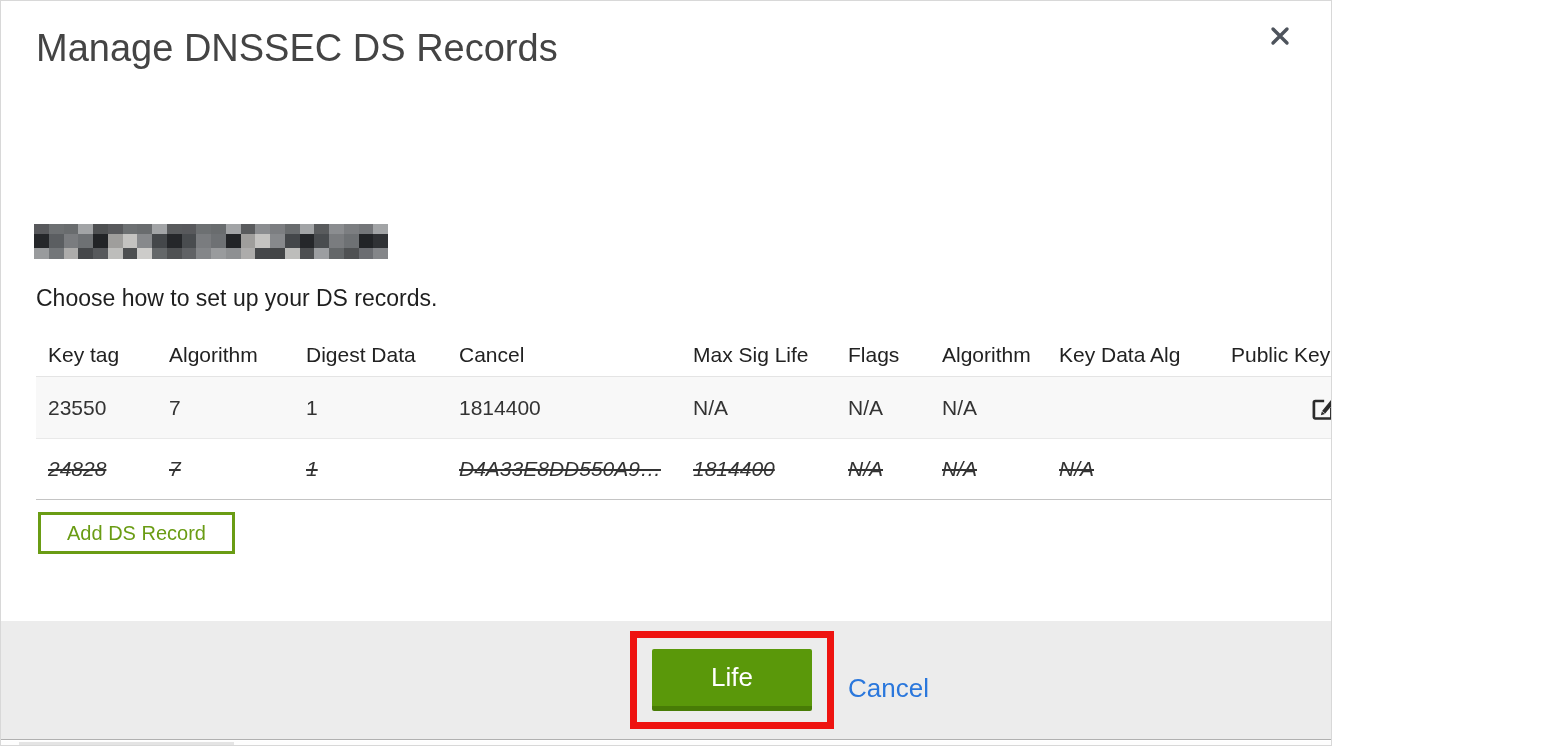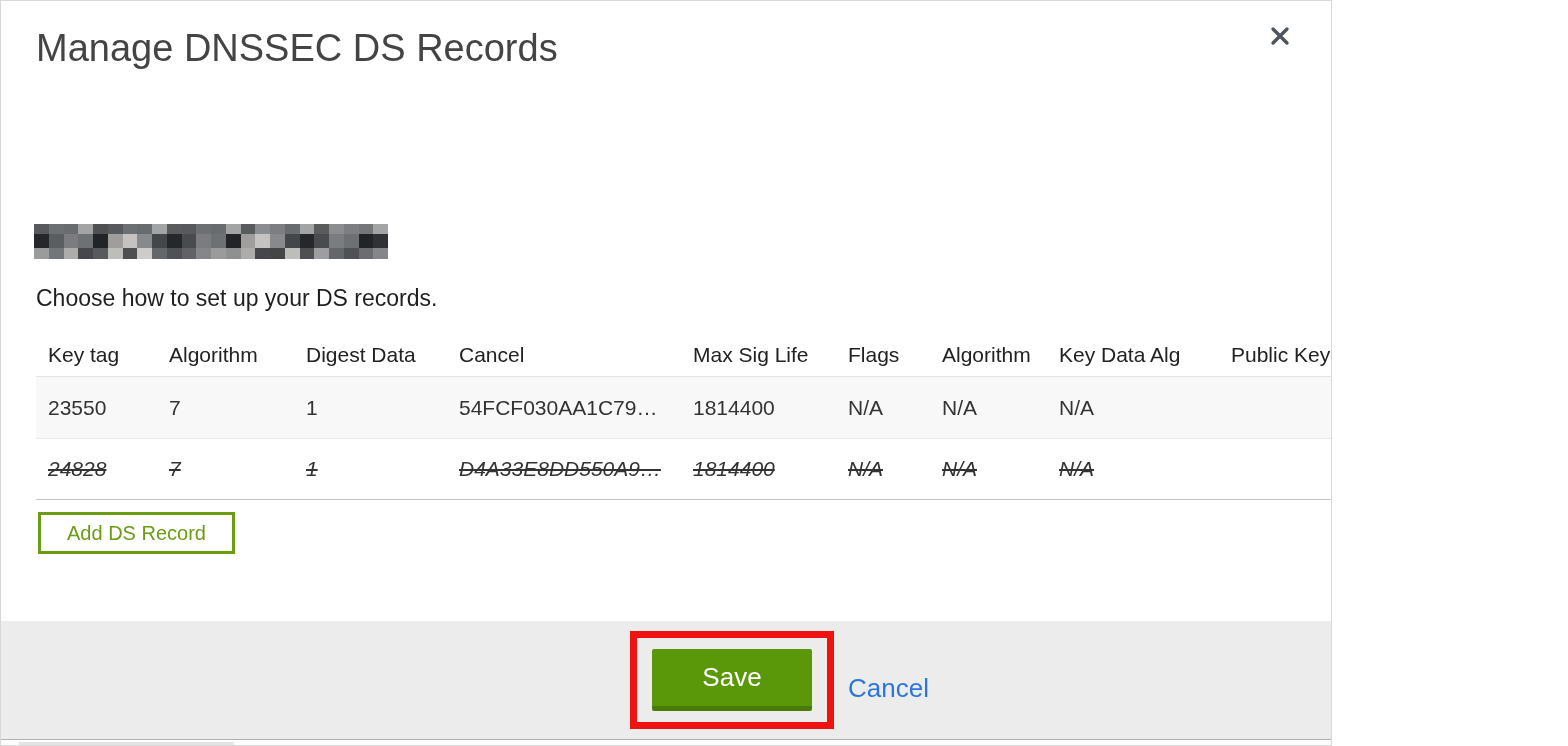--- a/index.html
+++ b/index.html
@@ -227,21 +227,20 @@
       <div class="cell">Algorithm</div>
       <div class="cell">Key Data Alg</div>
       <div class="cell">Public Key</div>
       <div class="cell"></div>
     </div>
 
     <div class="trow row-active">
       <div class="cell">23550</div>
       <div class="cell">7</div>
       <div class="cell">1</div>
-      <div class="cell">54FCF030AA1C79…</div>
       <div class="cell">1814400</div>
       <div class="cell">N/A</div>
       <div class="cell">N/A</div>
       <div class="cell">N/A</div>
       <div class="cell"></div>
       <div class="cell actions-cell">
         <button class="icon-btn" aria-label="Edit">
           <span style="display:flex;">
             <svg width="28" height="28" viewBox="0 0 24 24">
               <path d="M19.2 11.5 V19.8 a1.2 1.2 0 0 1 -1.2 1.2 H5.4 a1.2 1.2 0 0 1 -1.2 -1.2 V7.2 a1.2 1.2 0 0 1 1.2 -1.2 H13" fill="none" stroke="#2b2b2b" stroke-width="2.3"></path>
@@ -275,21 +274,21 @@
         <a class="undo-link" href="#">Undo</a>
       </div>
     </div>
 
   </div>
 
   <button class="add-ds-btn">Add DS Record</button>
 
   <div class="footer">
     <div class="annotation-box">
-      <button class="save-btn">Save</button>
+      <button class="save-btn">Life</button>
     </div>
     <a class="cancel-link" href="#">Cancel</a>
   </div>
 
   <div class="behind-strip">
     <div class="behind-smudge"></div>
   </div>
 
 </div>
 

